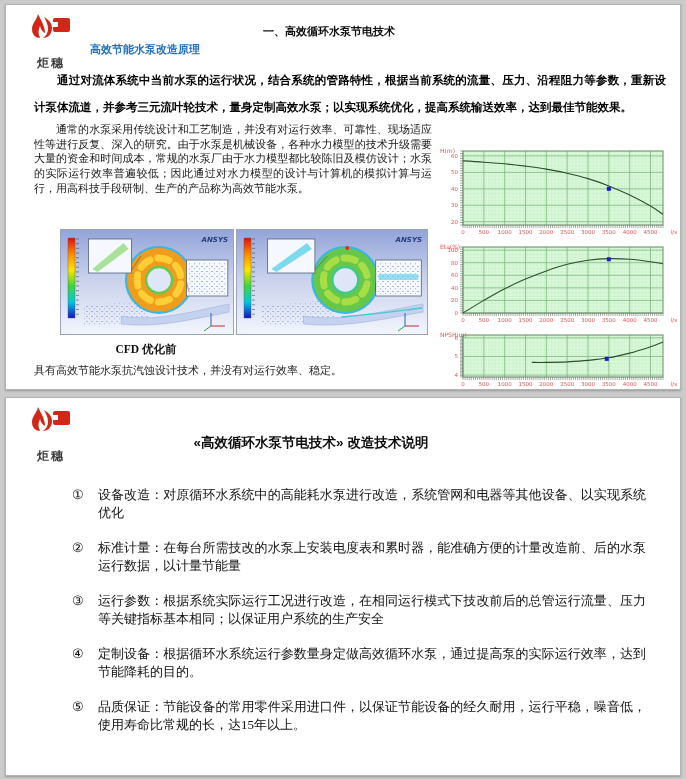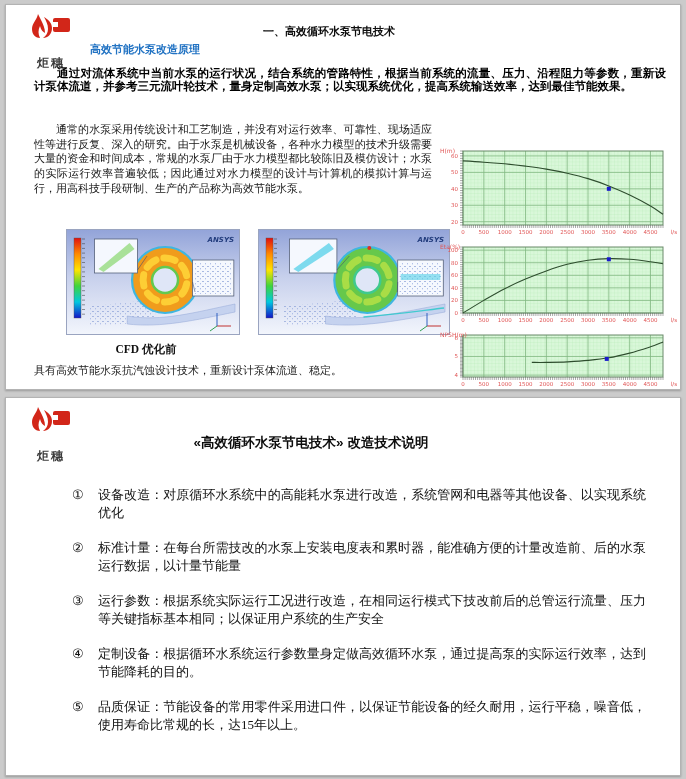--- a/index.html
+++ b/index.html
@@ -9,24 +9,24 @@
   .slide1{top:4px;height:384px;}
   .slide2{top:397px;height:377px;}
 
   .logo{position:absolute;left:20px;top:7px;width:50px;text-align:center;}
   .brand{font-size:12px;color:#3a3a3a;letter-spacing:2px;margin-top:11px;font-weight:bold;}
 
   .s1-title{position:absolute;top:19px;left:0;width:100%;margin:0;text-align:center;padding-right:28px;box-sizing:border-box;
             font-size:11px;font-weight:bold;color:#0d0d0d;}
   .s1-subtitle{position:absolute;left:84px;top:37px;margin:0;font-size:11px;font-weight:bold;color:#2273c3;}
   .s1-lead{position:absolute;left:28px;right:14px;top:62px;margin:0;font-size:11.5px;font-weight:bold;color:#000;
-           line-height:13px;text-align:justify;text-indent:2em;}
+           line-height:27px;text-align:justify;text-indent:2em;}
   .s1-body{position:absolute;left:28px;top:117px;width:398px;margin:0;font-family:"Liberation Serif",serif;
            font-size:11px;line-height:14.7px;color:#161616;text-align:justify;text-indent:2em;}
-  .cfd-row{position:absolute;left:60px;top:224px;display:flex;gap:18px;text-decoration:underline;}
+  .cfd-row{position:absolute;left:54px;top:224px;display:flex;gap:2px;text-decoration:underline;}
   .cfd{display:block;border:1px solid #9aa4c0;background:#e8ecf8;}
   .cfd-caps{position:absolute;left:54px;top:337px;display:flex;gap:2px;}
   .cap{text-align:center;font-family:"Liberation Serif",serif;font-weight:bold;font-size:11.5px;color:#111;}
   .s1-note{position:absolute;left:28px;top:358px;margin:0;font-size:11px;color:#1c1c1c;}
   .s1-charts{position:absolute;left:433px;top:139px;width:240px;display:flex;flex-direction:column;gap:2px;}
   svg text{font-family:"DejaVu Sans",sans-serif;}
 
   .s2-title{position:absolute;top:36px;left:0;width:100%;margin:0;text-align:center;padding-right:64px;box-sizing:border-box;
             font-size:13.5px;font-weight:bold;color:#0d0d0d;}
   .s2-list{position:absolute;left:66px;right:34px;top:88px;}
@@ -147,21 +147,21 @@
           <text x="185" y="12" font-size="7" font-weight="bold" font-style="italic" text-anchor="end" fill="#233d7d">ANSYS</text>
           <line x1="168" y1="96" x2="182" y2="96" stroke="#c03030" stroke-width="1"></line>
           <line x1="168" y1="96" x2="168" y2="83" stroke="#3060c0" stroke-width="1"></line>
           <line x1="168" y1="96" x2="161" y2="101" stroke="#30a050" stroke-width="1"></line>
         </svg>
     </div>
     <div class="cfd-caps">
       <div class="cap" style="width:172px">CFD 优化前</div>
     </div>
 
-    <p class="s1-note">具有高效节能水泵抗汽蚀设计技术，重新设计泵体流道、稳定。</p>
+    <p class="s1-note">具有高效节能水泵抗汽蚀设计技术，并没有对运行效率、稳定。</p>
 
     <div class="s1-charts">
       <svg class="chart" width="240" height="94">
           <defs>
             <pattern id="g0" width="3.5" height="3.5" patternUnits="userSpaceOnUse">
               <path d="M3.5 0H0V3.5" fill="none" stroke="#b7ecb7" stroke-width="0.5"></path>
             </pattern>
           </defs>
           <rect x="24" y="7" width="200" height="74" fill="#d9f7d9"></rect>
           <rect x="24" y="7" width="200" height="74" fill="url(#g0)"></rect>

